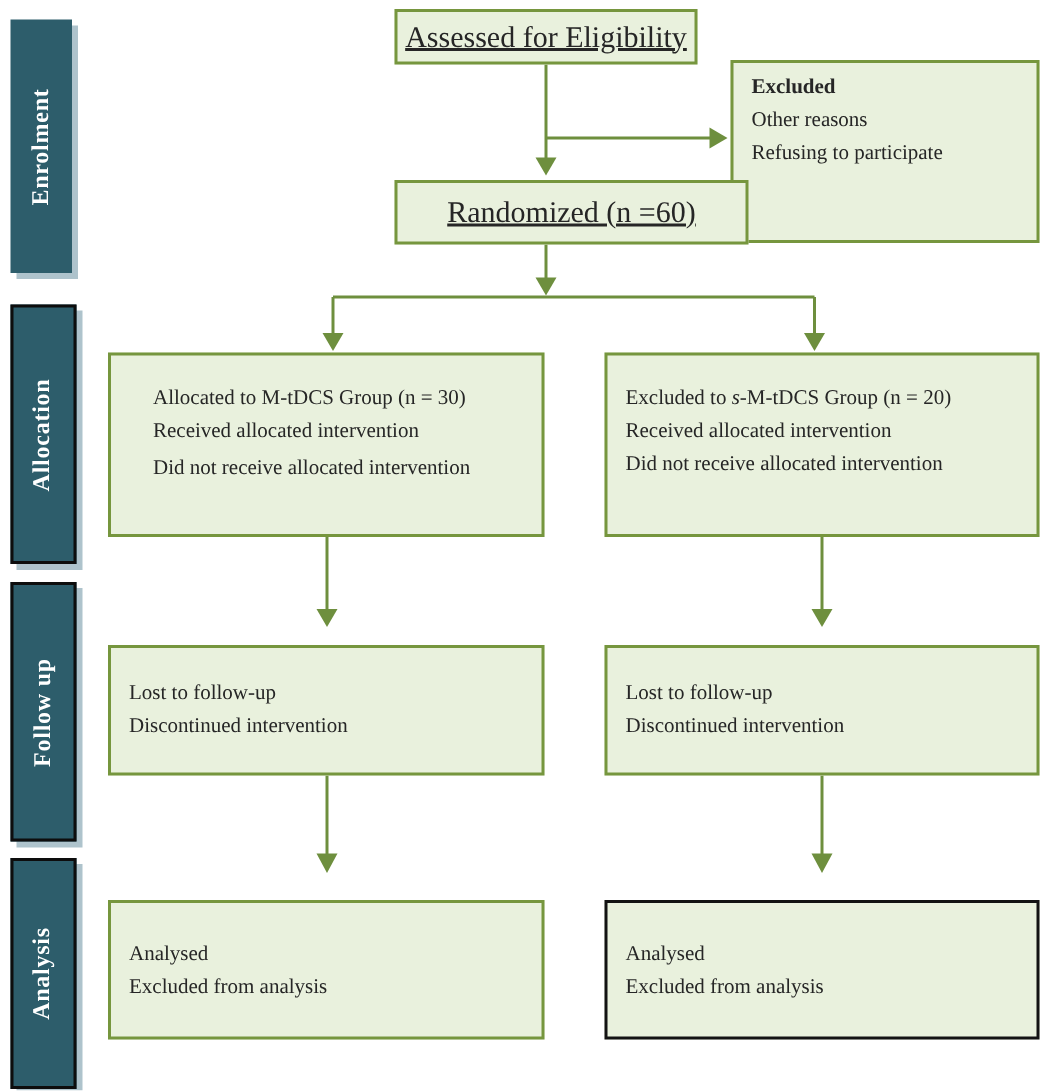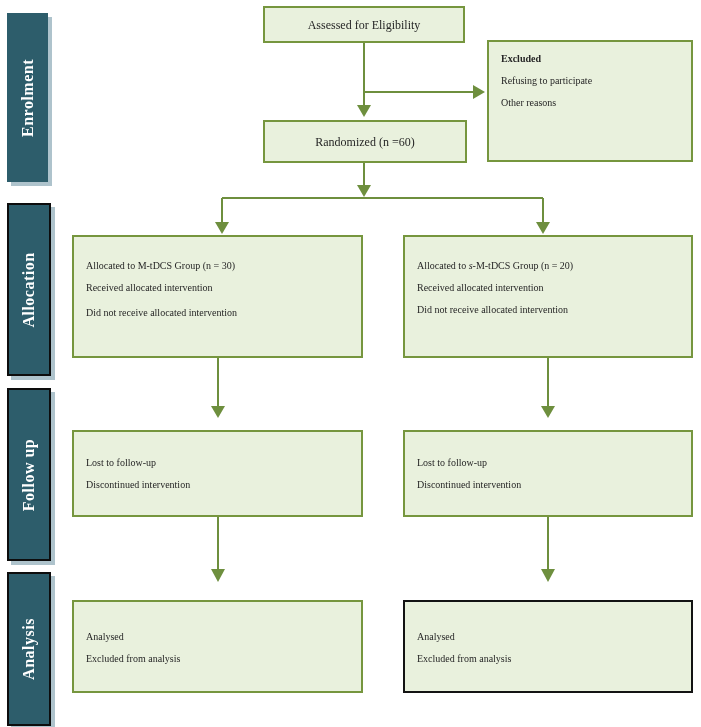--- a/index.html
+++ b/index.html
@@ -45,29 +45,29 @@
   .lbl-enrolment{left:7px;top:13px;width:41px;height:169px;}
   .lbl-allocation{left:7px;top:203px;width:40px;height:169px;}
   .lbl-followup{left:7px;top:388px;width:40px;height:169px;}
   .lbl-analysis{left:7px;top:572px;width:40px;height:150px;}
 
   .fbox{
     position:absolute;
     box-sizing:border-box;
     background:var(--box-fill);
     border:2px solid var(--box-border);
-    font-size:10px;
+    font-size:14px;
     line-height:22px;
     z-index:2;
   }
-  .fbox.center{display:flex;align-items:center;justify-content:center;text-align:center;font-size:12px;}
+  .fbox.center{display:flex;align-items:center;justify-content:center;text-align:center;font-size:20px;text-decoration:underline;}
   .box-assessed{left:263px;top:6px;width:202px;height:37px;}
   .box-excluded{left:487px;top:40px;width:206px;height:122px;padding:6px 12px;}
-  .box-randomized{left:263px;top:120px;width:204px;height:43px;}
-  .box-alloc-left{left:72px;top:235px;width:291px;height:123px;padding:18px 12px 0 12px;}
+  .box-randomized{left:263px;top:120px;width:236px;height:43px;}
+  .box-alloc-left{left:72px;top:235px;width:291px;height:123px;padding:18px 12px 0 28px;}
   .box-alloc-right{left:403px;top:235px;width:290px;height:123px;padding:18px 12px 0 12px;}
   .box-fu-left{left:72px;top:430px;width:291px;height:87px;padding:20px 12px 0 12px;}
   .box-fu-right{left:403px;top:430px;width:290px;height:87px;padding:20px 12px 0 12px;}
   .box-an-left{left:72px;top:600px;width:291px;height:93px;padding:24px 12px 0 12px;}
   .box-an-right{left:403px;top:600px;width:290px;height:93px;padding:24px 12px 0 12px;border:2px solid var(--final-box-border);}
   .bold{font-weight:bold;}
   .gap-top{margin-top:3px;}
   .it{font-style:italic;}
 </style>
 </head>
@@ -129,36 +129,36 @@
   <div class="sidebar-label bordered lbl-analysis">
     <span class="vtext">Analysis</span>
   </div>
 
   <div class="fbox center box-assessed">
     <span>Assessed for Eligibility</span>
   </div>
 
   <div class="fbox box-excluded">
     <div class="bold">Excluded</div>
+    <div>Other reasons</div>
     <div>Refusing to participate</div>
-    <div>Other reasons</div>
   </div>
 
   <div class="fbox center box-randomized">
     <span>Randomized (n =60)</span>
   </div>
 
   <div class="fbox box-alloc-left">
     <div>Allocated to M-tDCS Group (n = 30)</div>
     <div>Received allocated intervention</div>
     <div class="gap-top">Did not receive allocated intervention</div>
   </div>
 
   <div class="fbox box-alloc-right">
-    <div><span>Allocated to </span><span class="it">s</span><span>-M-tDCS Group (n = 20)</span></div>
+    <div><span>Excluded to </span><span class="it">s</span><span>-M-tDCS Group (n = 20)</span></div>
     <div>Received allocated intervention</div>
     <div>Did not receive allocated intervention</div>
   </div>
 
   <div class="fbox box-fu-left">
     <div>Lost to follow-up</div>
     <div>Discontinued intervention</div>
   </div>
 
   <div class="fbox box-fu-right">

